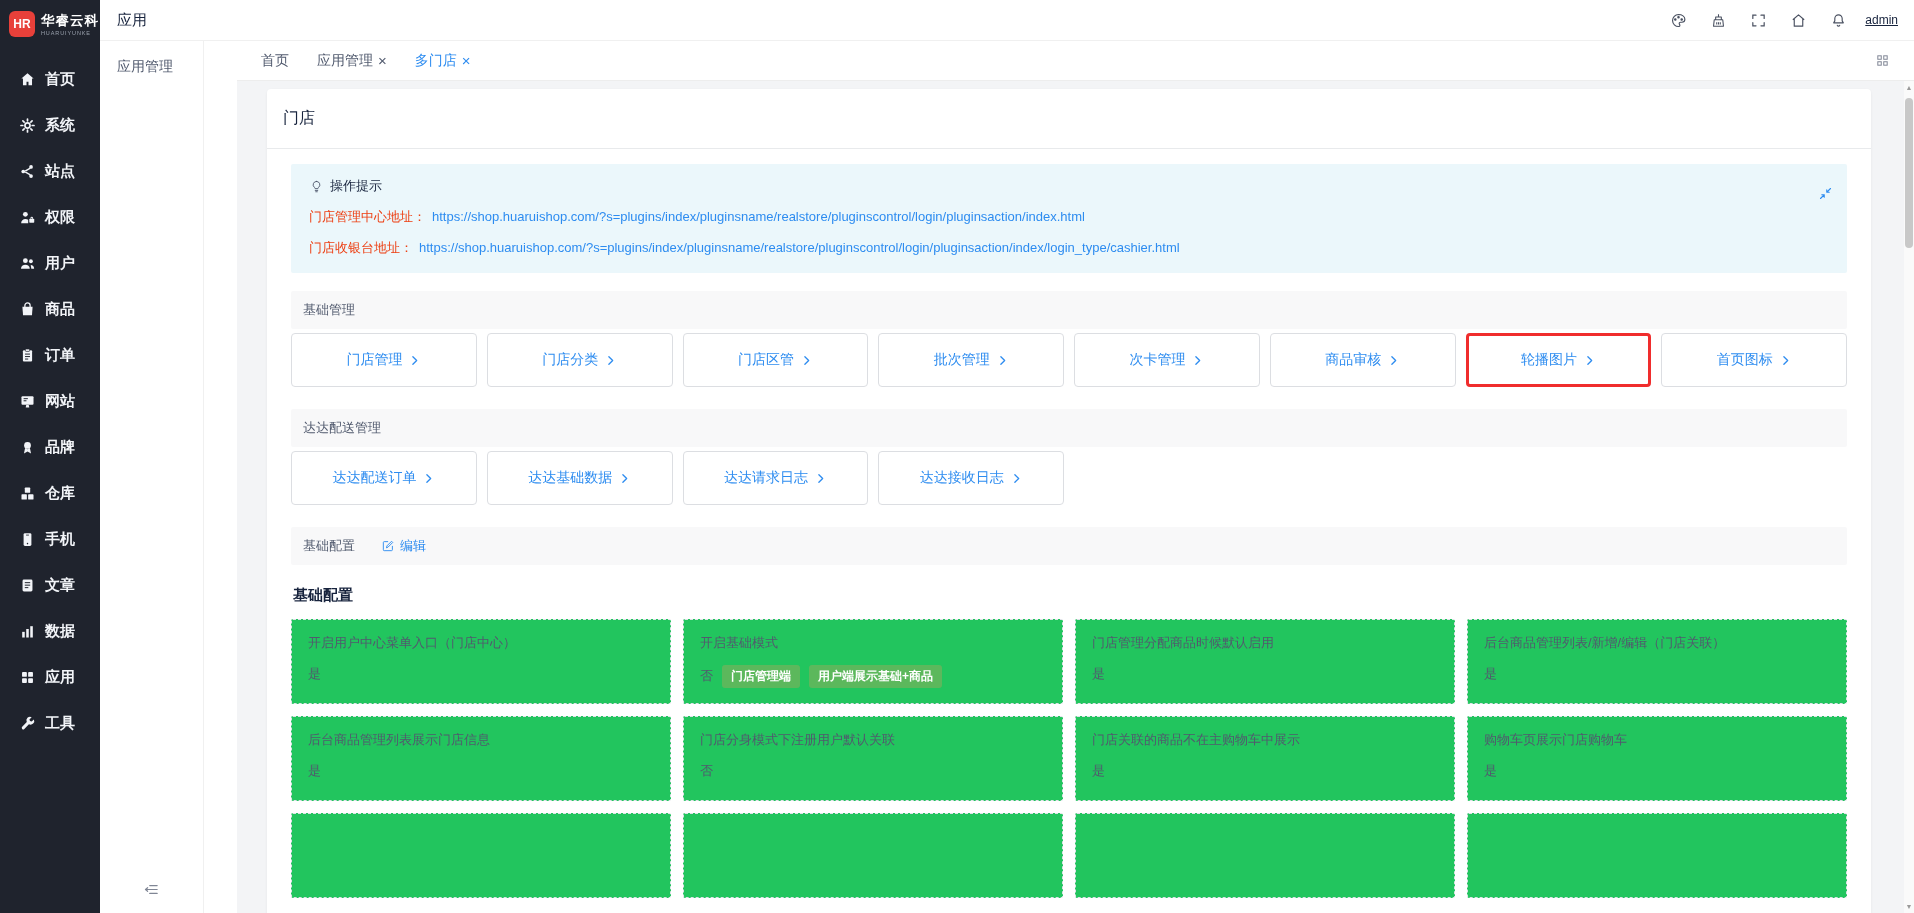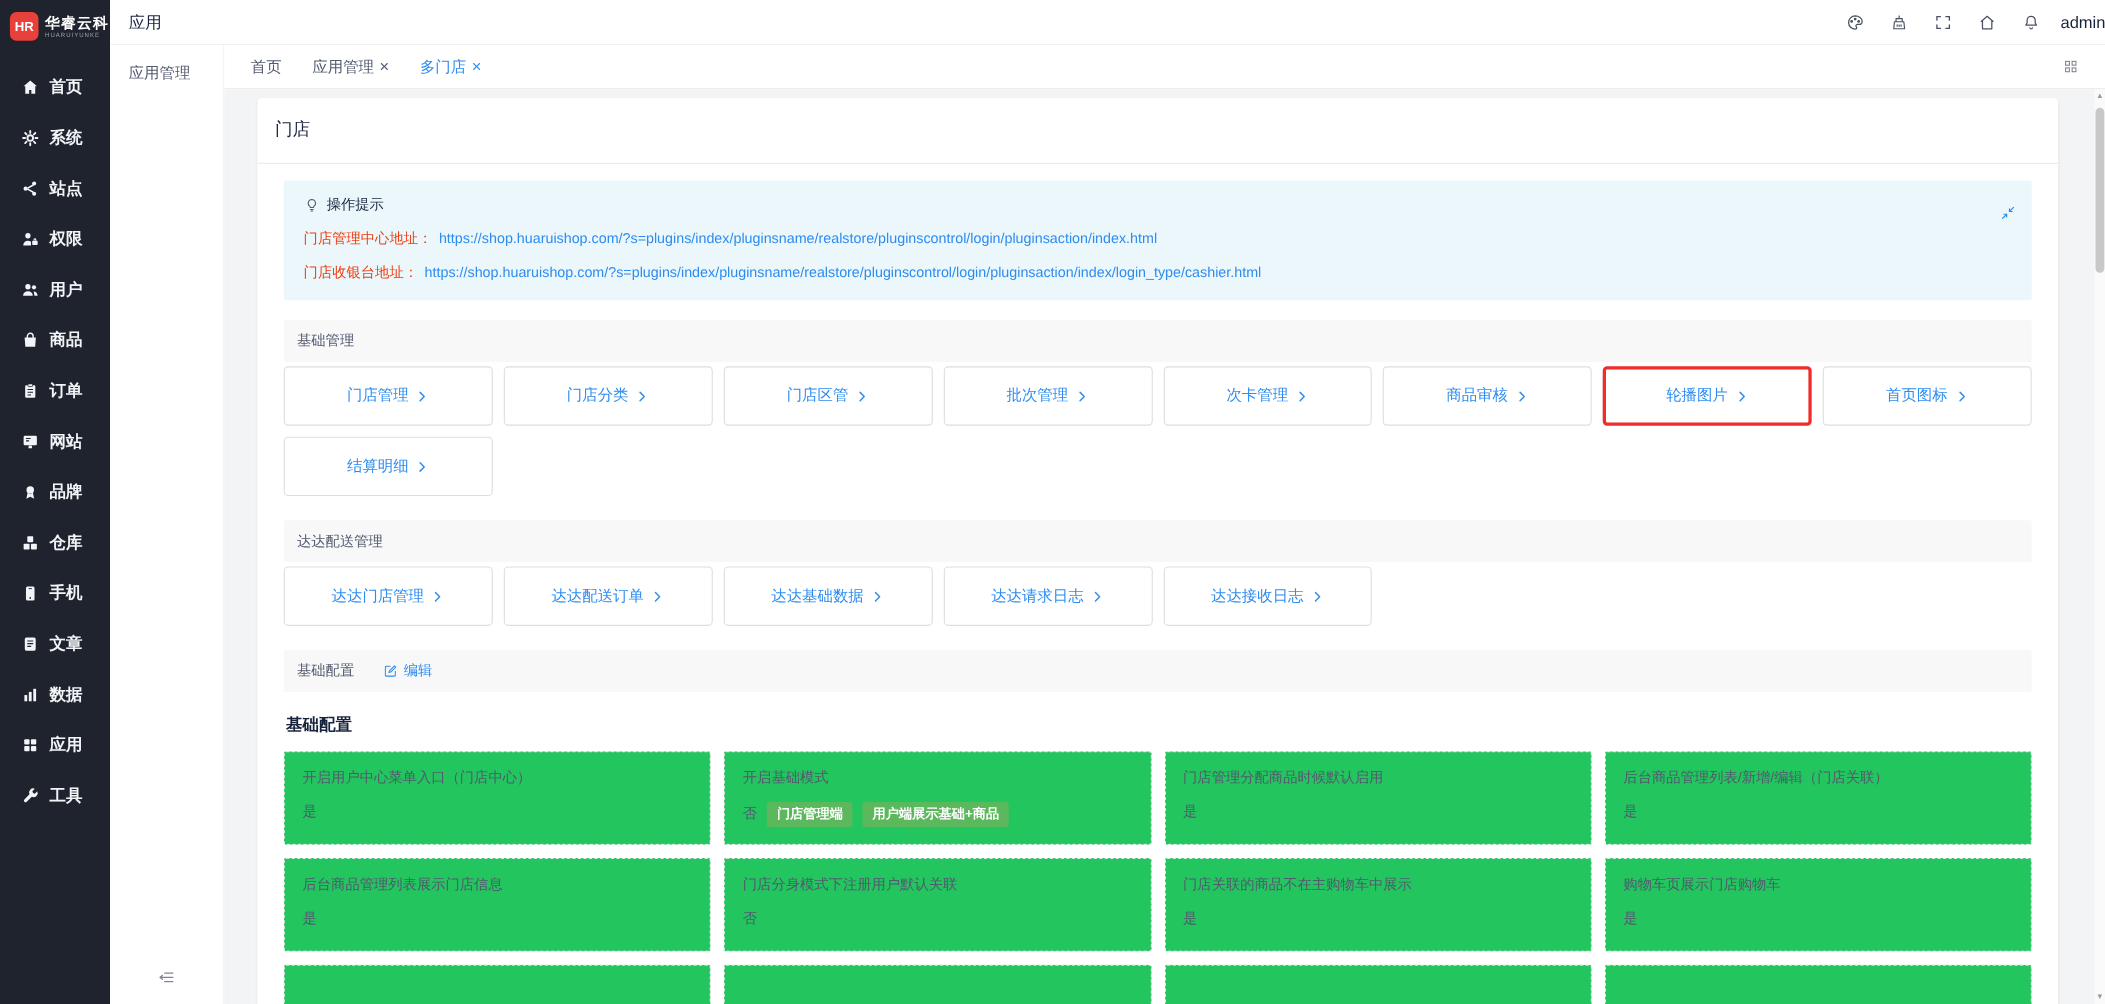--- a/index.html
+++ b/index.html
@@ -25,22 +25,22 @@
   .menu-item .icon{width:17px;height:17px;display:inline-flex;}
   .menu-item svg{width:17px;height:17px;}
   
   .right{flex:1;display:flex;flex-direction:column;min-width:0;}
   .topbar{height:41px;background:#fff;border-bottom:1px solid #f0f0f0;display:flex;align-items:center;flex-shrink:0;}
   .subside-title{width:104px;align-self:stretch;display:flex;align-items:center;padding-left:17px;
     font-size:15px;color:#17233d;flex-shrink:0;}
   .topbar-icons{margin-left:auto;display:flex;align-items:center;gap:23px;padding-right:18px;}
   .topbar-icons .icon{width:17px;height:17px;display:inline-flex;color:#495060;cursor:pointer;}
   .topbar-icons svg{width:17px;height:17px;}
-  .username{font-size:15px;color:#17233d;cursor:pointer;}
-  .mid{flex:1;display:flex;min-height:0;}
+  .username{font-size:12px;color:#17233d;padding-right:16px;cursor:pointer;text-decoration:underline;}
+  .mid{flex:1;display:flex;min-height:0;gap:33px;}
   
   .subside{width:104px;flex-shrink:0;background:#fff;border-right:1px solid #f0f0f0;display:flex;flex-direction:column;}
   .subside-item{padding:17px 0 0 17px;font-size:14px;color:#515a6e;cursor:pointer;}
   .subside-bottom{margin-top:auto;height:44px;display:flex;align-items:center;justify-content:center;
     color:#808695;cursor:pointer;}
   .subside-bottom svg{width:17px;height:17px;}
   
   .main{flex:1;display:flex;flex-direction:column;min-width:0;position:relative;}
   .tabbar{height:40px;background:#fff;border-bottom:1px solid #ededed;display:flex;align-items:center;
     padding:0 24px;flex-shrink:0;}
@@ -414,41 +414,25 @@
                     </span>
                   </button>
                   <button class="app-btn">
                     <span>首页图标</span>
                     <span class="icon">
                       <svg viewBox="0 0 24 24" fill="none" stroke="currentColor" stroke-width="2.4" stroke-linecap="round" stroke-linejoin="round">
                         <path d="M9 5l7 7-7 7"></path>
                       </svg>
                     </span>
                   </button>
-                  <button class="app-btn">
-                    <span>结算明细</span>
-                    <span class="icon">
-                      <svg viewBox="0 0 24 24" fill="none" stroke="currentColor" stroke-width="2.4" stroke-linecap="round" stroke-linejoin="round">
-                        <path d="M9 5l7 7-7 7"></path>
-                      </svg>
-                    </span>
-                  </button>
                 </div>
                 <div class="section-bar">
                   <span>达达配送管理</span>
                 </div>
                 <div class="btn-grid">
-                  <button class="app-btn">
-                    <span>达达门店管理</span>
-                    <span class="icon">
-                      <svg viewBox="0 0 24 24" fill="none" stroke="currentColor" stroke-width="2.4" stroke-linecap="round" stroke-linejoin="round">
-                        <path d="M9 5l7 7-7 7"></path>
-                      </svg>
-                    </span>
-                  </button>
                   <button class="app-btn">
                     <span>达达配送订单</span>
                     <span class="icon">
                       <svg viewBox="0 0 24 24" fill="none" stroke="currentColor" stroke-width="2.4" stroke-linecap="round" stroke-linejoin="round">
                         <path d="M9 5l7 7-7 7"></path>
                       </svg>
                     </span>
                   </button>
                   <button class="app-btn">
                     <span>达达基础数据</span>

